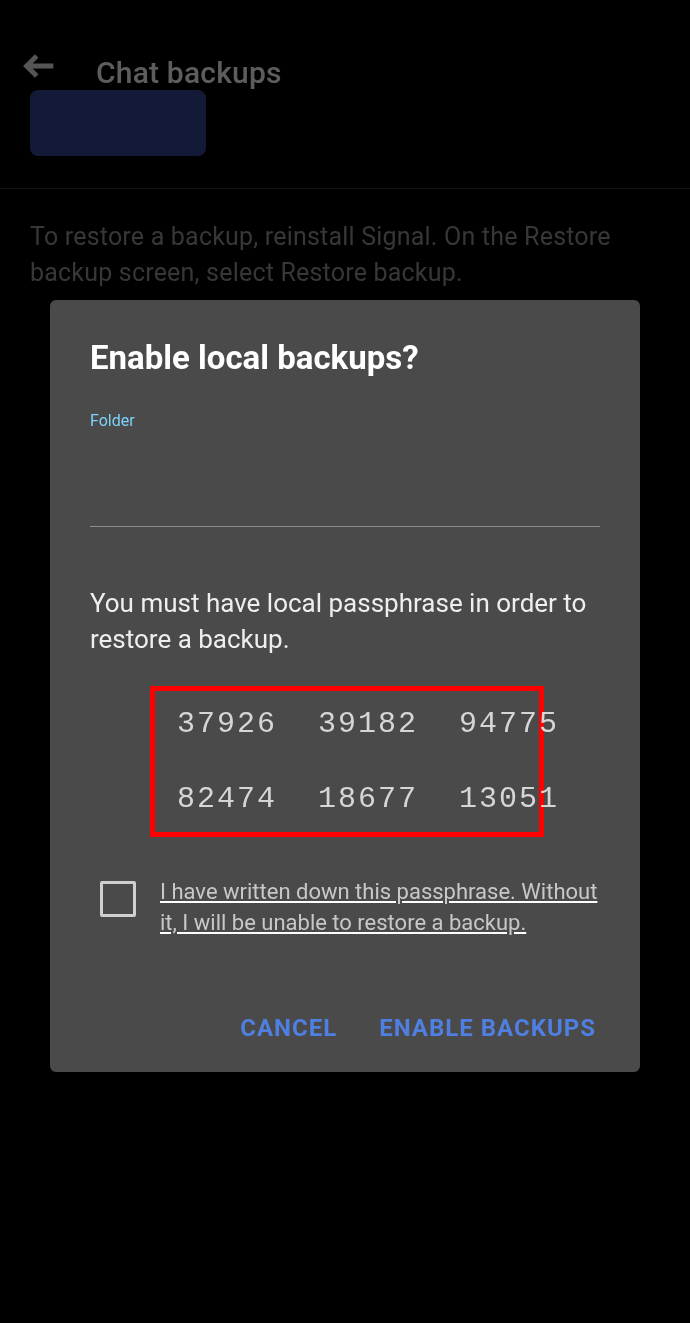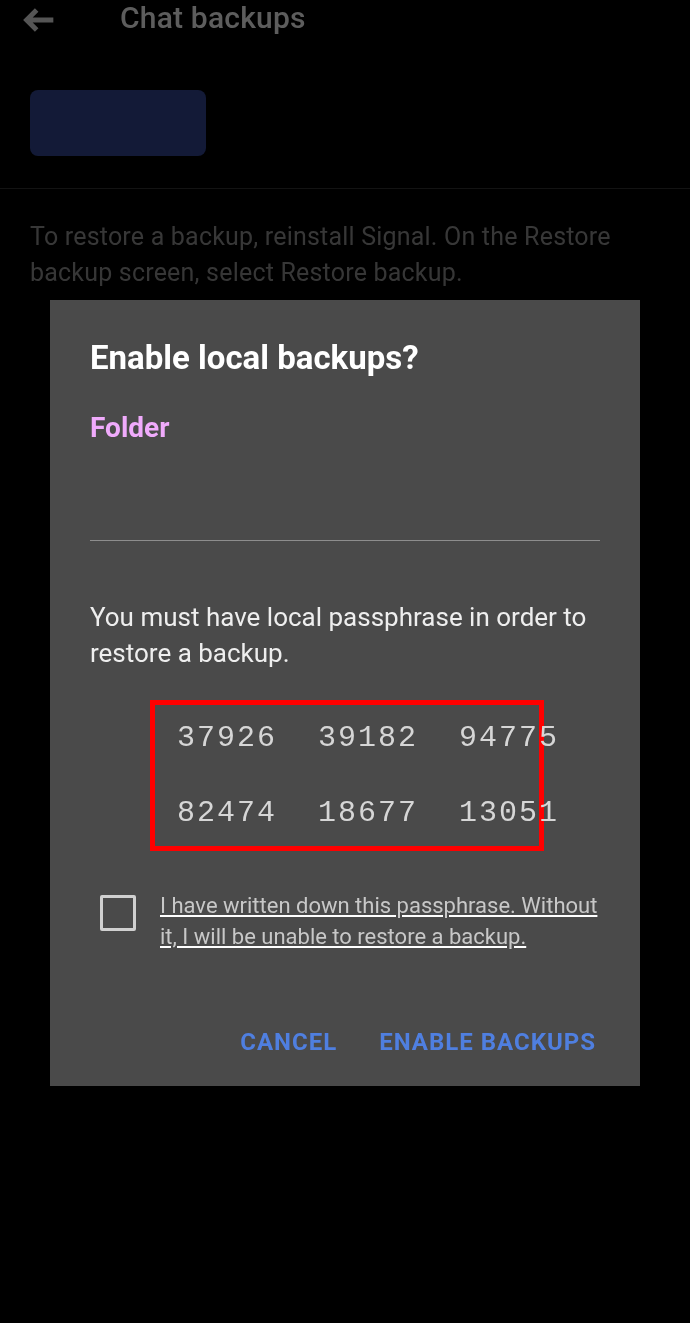--- a/index.html
+++ b/index.html
@@ -16,24 +16,23 @@
 
   
   .page {
     position: absolute;
     inset: 0;
     background: #000;
   }
 
   .top-bar {
     display: flex;
-    align-items: flex-start;
+    align-items: flex-end;
     height: 90px;
     padding: 0 20px;
-    gap: 24px;
   }
 
   .back-icon svg {
     width: 40px;
     height: 40px;
     stroke: #bdbdbd;
     fill: none;
     stroke-width: 3;
   }
 
@@ -86,36 +85,36 @@
     background: rgba(0,0,0,0.55);
   }
 
   
   .dialog {
     position: absolute;
     left: 50px;
     right: 50px;
     top: 300px;
     background: #4a4a4a;
-    border-radius: 0;
+    border-radius: 6px;
     padding: 38px 40px 30px 40px;
     box-shadow: 0 8px 24px rgba(0,0,0,0.8);
   }
 
   .dlg-title {
     font-size: 33px;
     font-weight: 700;
     color: #fff;
     margin-bottom: 34px;
   }
 
   .dlg-label {
-    font-size: 28px;
-    font-weight: 700;
-    color: #f0abfc;
+    font-size: 16px;
+    font-weight: 400;
+    color: #7dd3fc;
     margin-bottom: 6px;
   }
 
   .folder-field {
     height: 90px;
     border-bottom: 1px solid #8d8d8d;
     font-size: 24px;
     color: #e0e0e0;
   }
 

